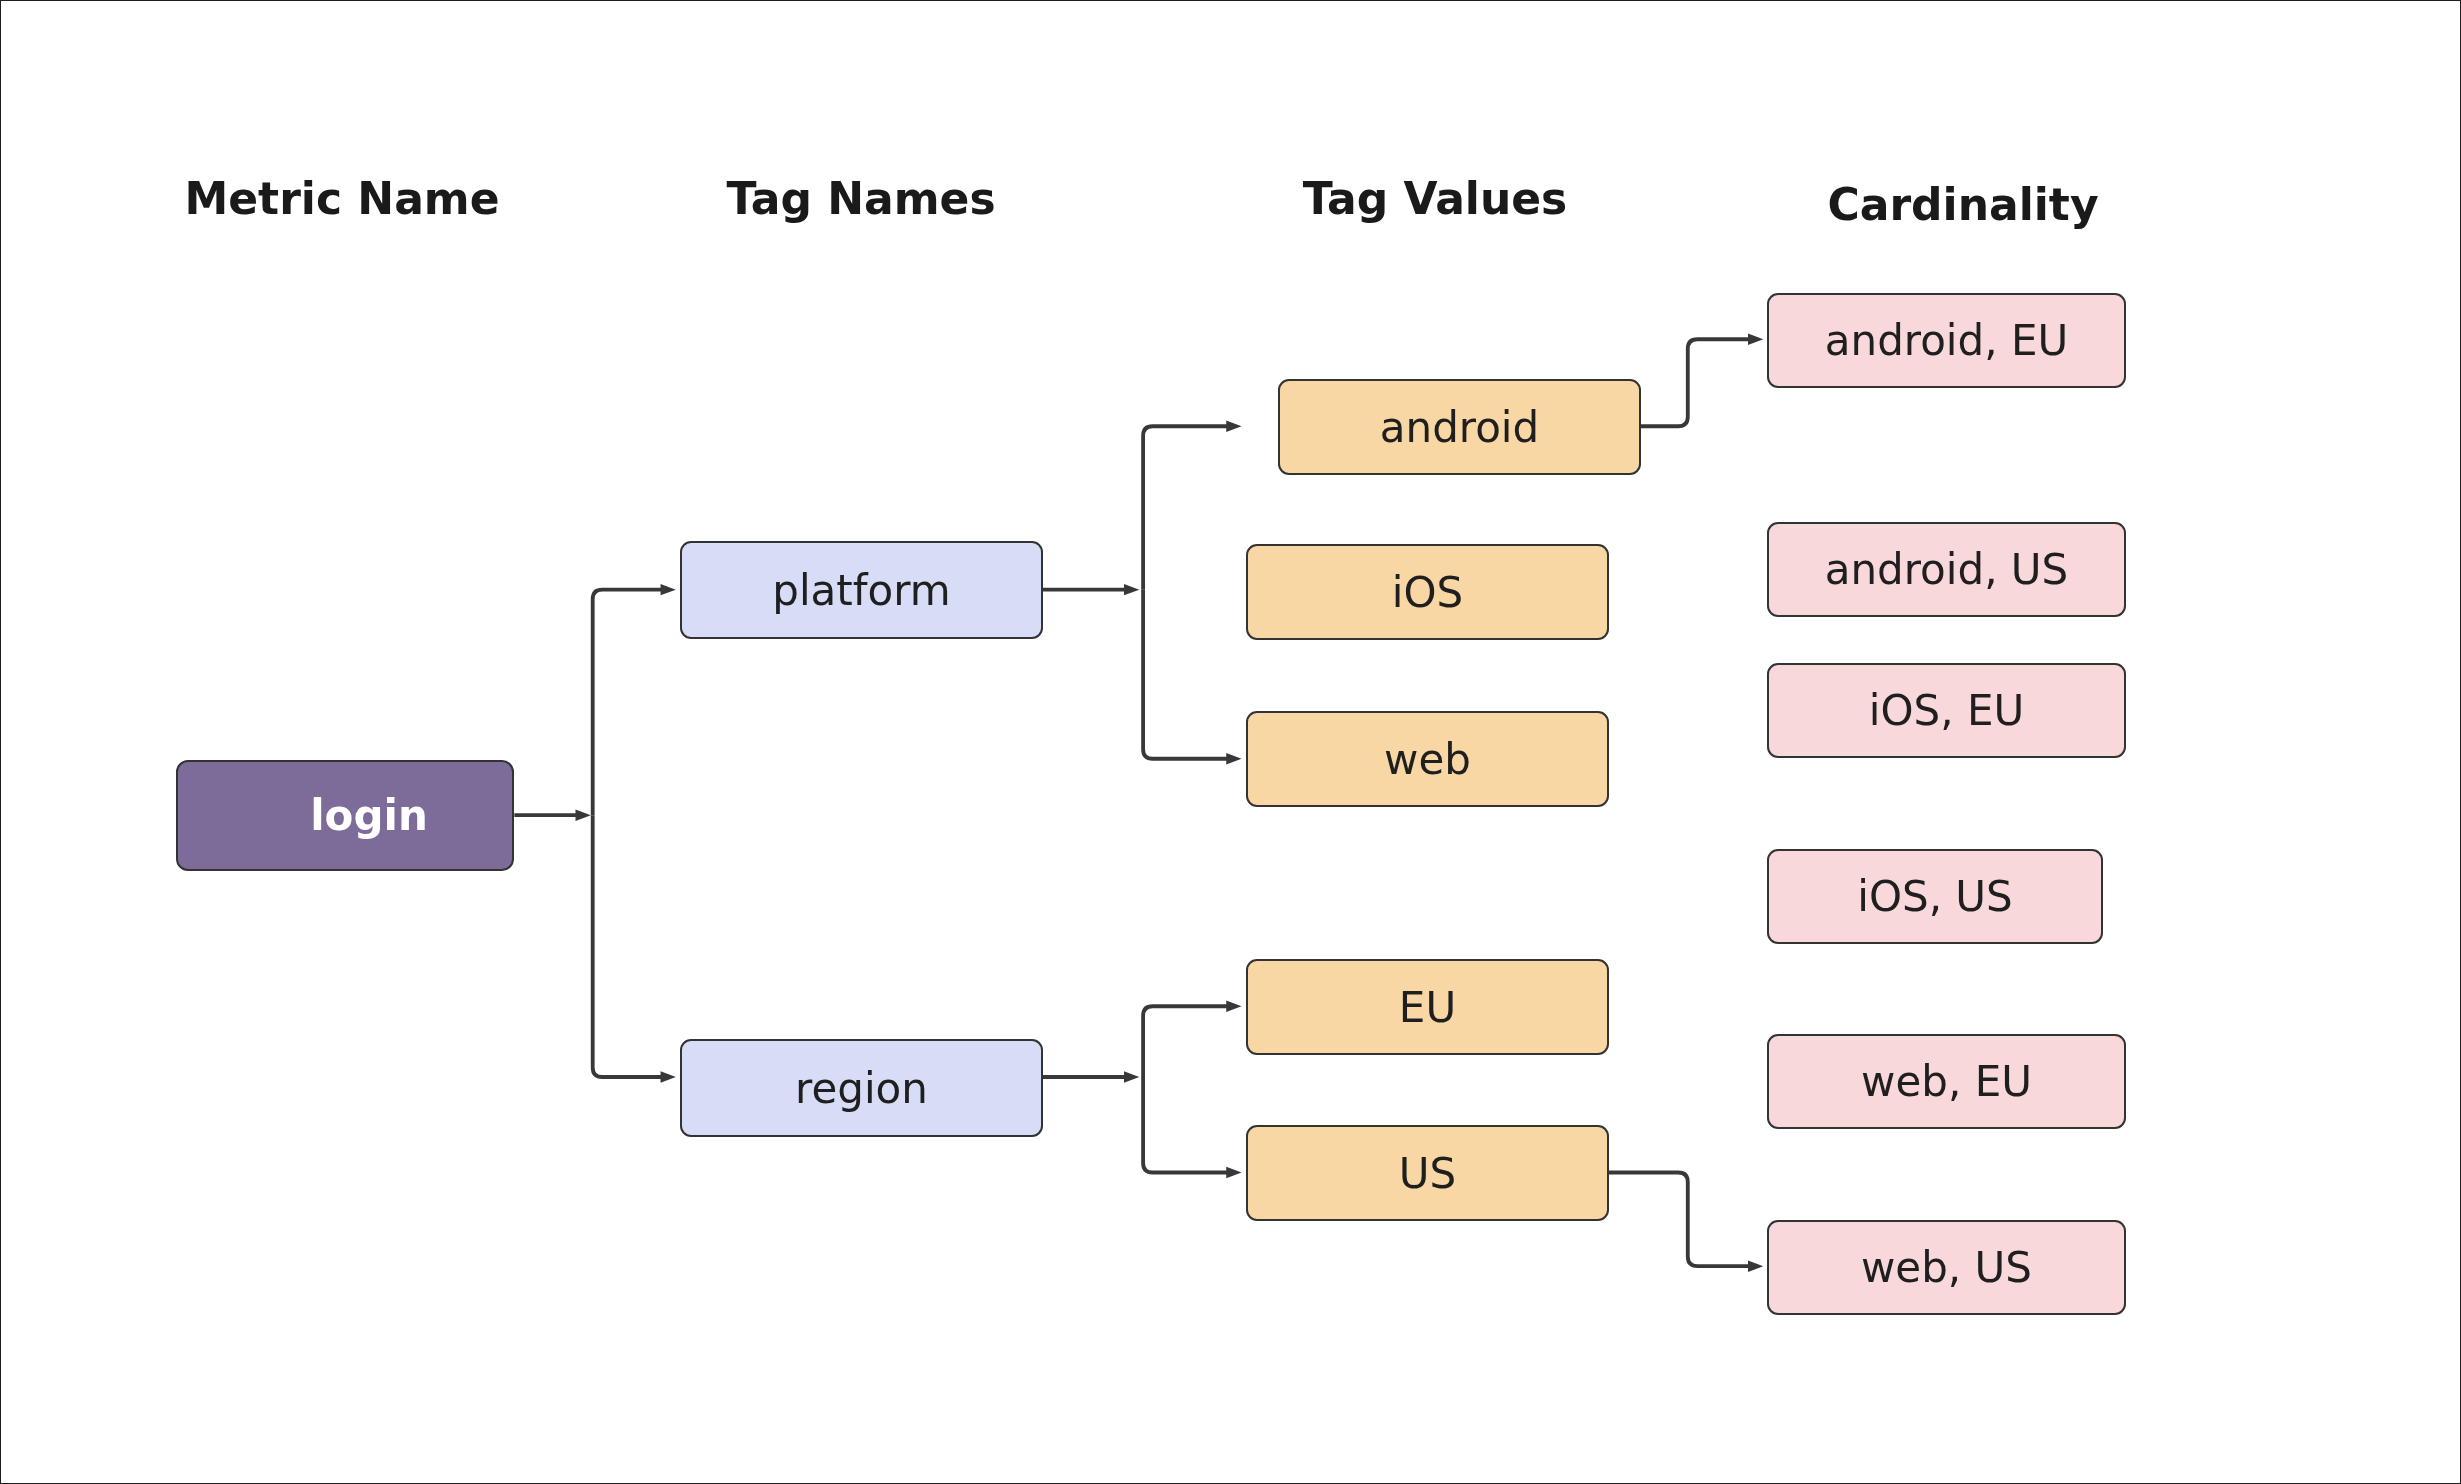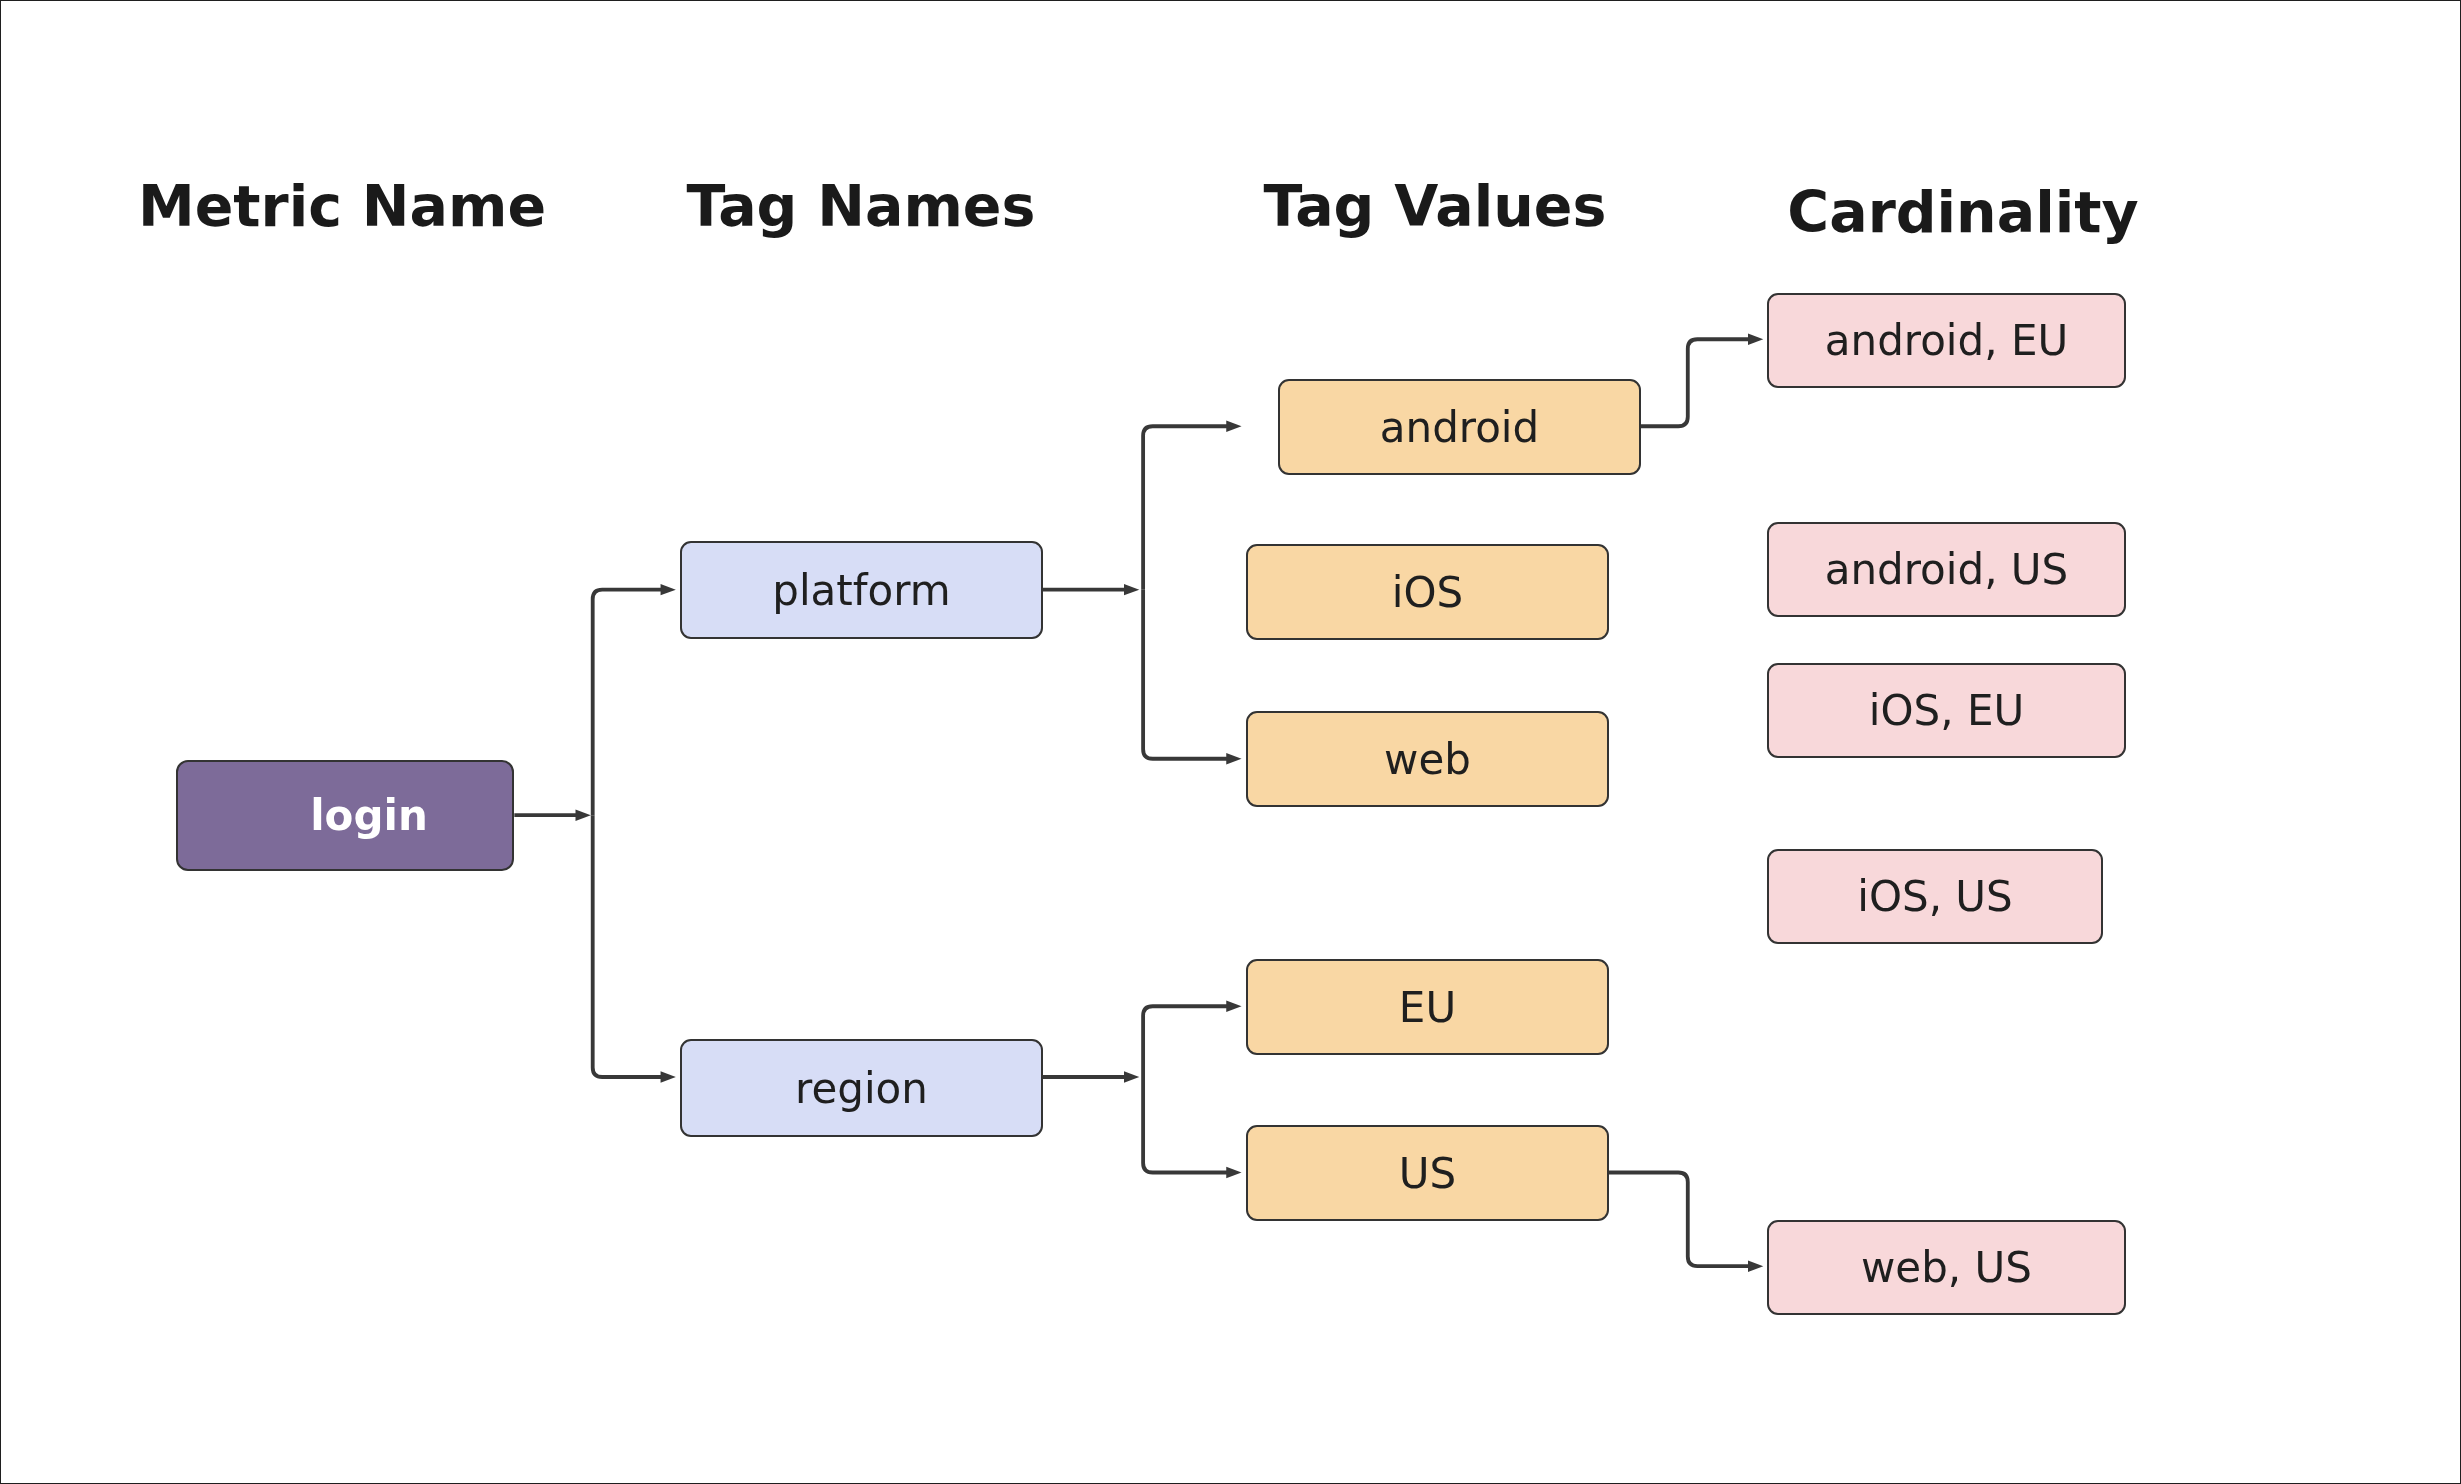--- a/index.html
+++ b/index.html
@@ -13,21 +13,21 @@
     width: 2461px;
     height: 1484px;
     box-sizing: border-box;
     background: var(--background, #ffffff);
     border: 1.9px solid var(--frame-border, #1f1f1f);
     overflow: hidden;
   }
   .col-header {
     position: absolute;
     transform: translateX(-50%);
-    font-size: 57px;
+    font-size: 44px;
     font-weight: 700;
     color: var(--header-text, #1a1a1a);
     white-space: nowrap;
     text-align: center;
   }
   .edges {
     position: absolute;
     left: 0;
     top: 0;
     z-index: 1;
@@ -104,16 +104,17 @@
   <div class="node tagvalue" style="left:1277px; top:378px; width:363px; height:96px;">android</div>
   <div class="node tagvalue" style="left:1245px; top:710px; width:363px; height:96px;">web</div>
   <div class="node tagvalue" style="left:1245px; top:543px; width:363px; height:96px;">iOS</div>
   <div class="node tagvalue" style="left:1245px; top:958px; width:363px; height:96px;">EU</div>
   <div class="node tagvalue" style="left:1245px; top:1124px; width:363px; height:96px;">US</div>
 
   <div class="node cardinality" style="left:1766px; top:292px; width:359px; height:95px;">android, EU</div>
   <div class="node cardinality" style="left:1766px; top:477px; width:359px; height:95px;margin-top:44px;">android, US</div>
   <div class="node cardinality" style="left:1766px; top:662px; width:359px; height:95px;">iOS, EU</div>
   <div class="node cardinality" style="left:1766px; top:848px; width:336px; height:95px;">iOS, US</div>
+  <div class="node cardinality" style="left:1766px; top:1033px; width:359px; height:95px;">web, EU</div>
   <div class="node cardinality" style="left:1766px; top:1219px; width:359px; height:95px;">web, US</div>
 
 </div>
 
 
 </body></html>

